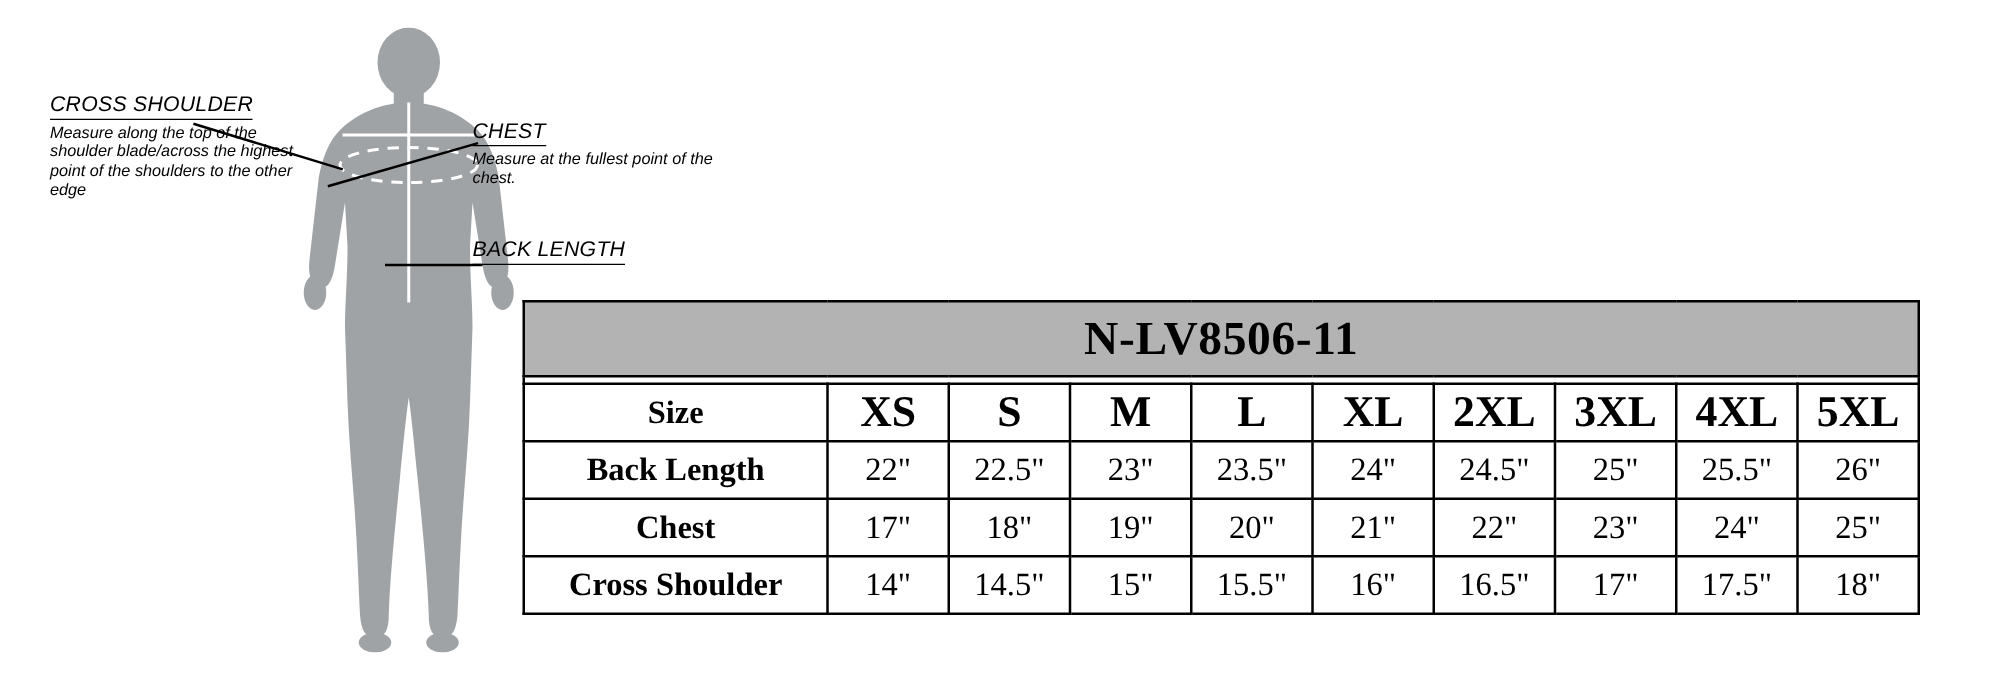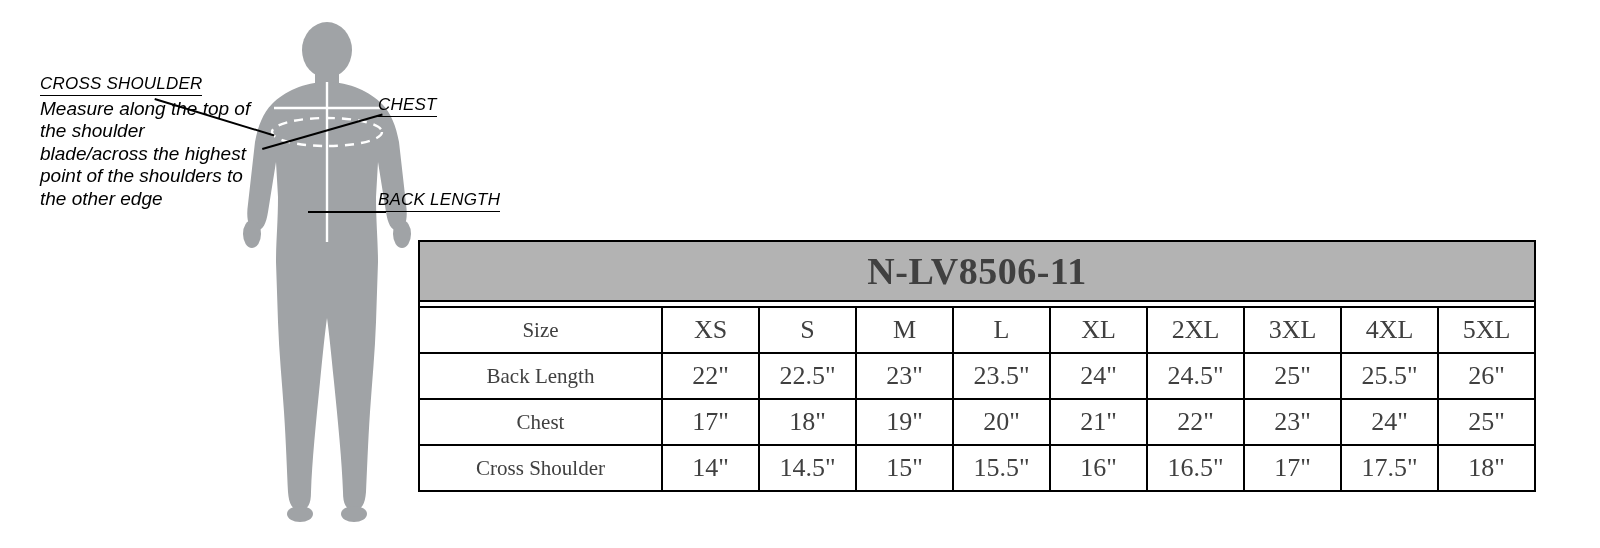--- a/index.html
+++ b/index.html
@@ -41,21 +41,21 @@
     font-style: italic;
     font-size: 17px;
     letter-spacing: 0.2px;
     white-space: nowrap;
     border-bottom: 1.5px solid #000;
     display: inline-block;
     padding-bottom: 1px;
   }
   .ann .ann-desc {
     font-style: italic;
-    font-size: 19px;
+    font-size: 13px;
     line-height: 1.18;
     margin-top: 2px;
   }
 
   #ann-cross-shoulder {
     left: 40px;
     top: 74px;
     width: 215px;
     text-align: left;
   }
@@ -88,38 +88,38 @@
     border-collapse: collapse;
     table-layout: fixed;
     width: 1117px;
     font-family: "Liberation Serif", serif;
   }
   table.size-table td, table.size-table th {
     border: 2px solid #000;
     text-align: center;
     vertical-align: middle;
     padding: 0;
-    color: #404040;
+    color: #000000;
   }
   .title-cell {
     background: #b3b3b3;
     font-size: 38px;
     font-weight: bold;
     height: 58px;
     letter-spacing: 0.5px;
   }
   .row-head {
-    font-size: 21px;
-    font-weight: normal;
+    font-size: 26px;
+    font-weight: bold;
     height: 44px;
     width: 243px;
   }
   .hdr-cell {
-    font-size: 26px;
-    font-weight: normal;
+    font-size: 35px;
+    font-weight: bold;
     height: 44px;
   }
   .val-cell {
     font-size: 26px;
     height: 44px;
     font-weight: normal;
   }
   .spacer-row td {
     border: none;
     height: 4px;
@@ -187,20 +187,21 @@
   <div class="leader" style="left:262px; top:148px; width:125px; transform: rotate(-16deg);"></div>
   <div class="leader" style="left:308px; top:211px; width:78px;"></div>
 
   <div class="ann" id="ann-cross-shoulder">
     <div class="ann-title">CROSS SHOULDER</div>
     <div class="ann-desc">Measure along the top of the shoulder blade/across the highest point of the shoulders to the other edge</div>
   </div>
 
   <div class="ann" id="ann-chest">
     <div class="ann-title">CHEST</div>
+    <div class="ann-desc">Measure at the fullest point of the chest.</div>
   </div>
 
   <div class="ann" id="ann-back-length">
     <div class="ann-title">BACK LENGTH</div>
   </div>
 </div>
 
 <div id="size-table-wrap">
   <table class="size-table">
     <colgroup>

